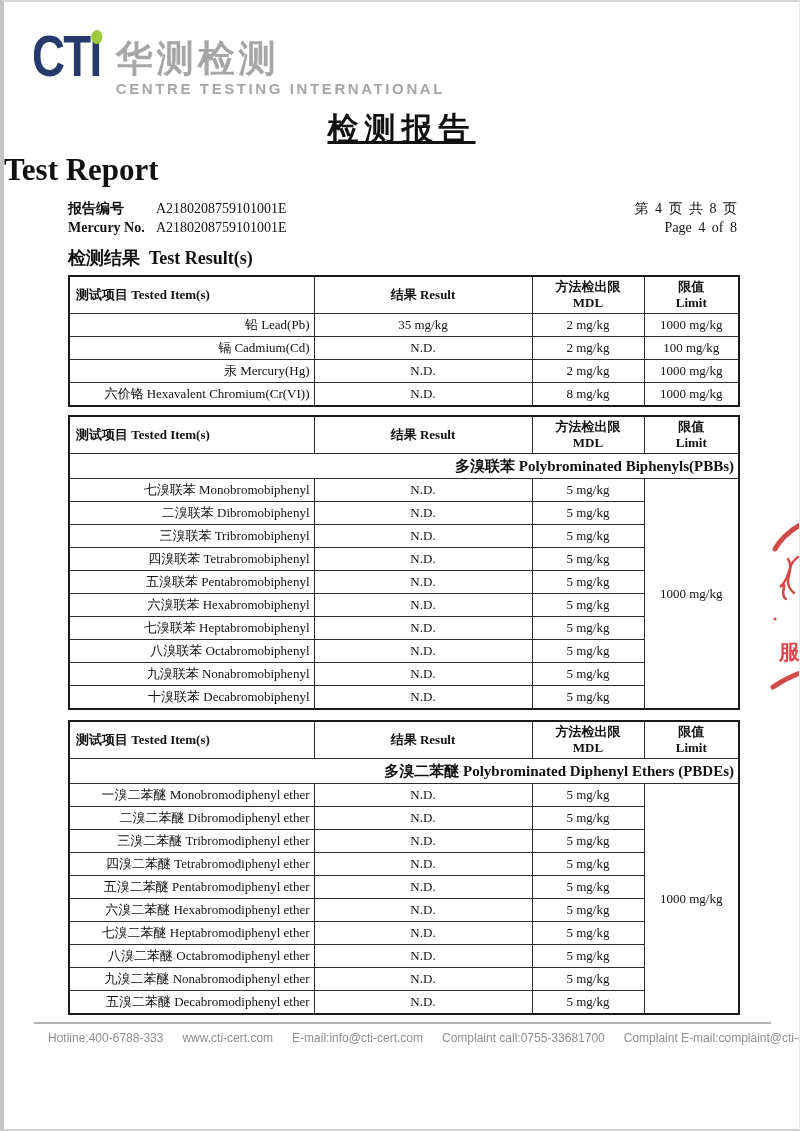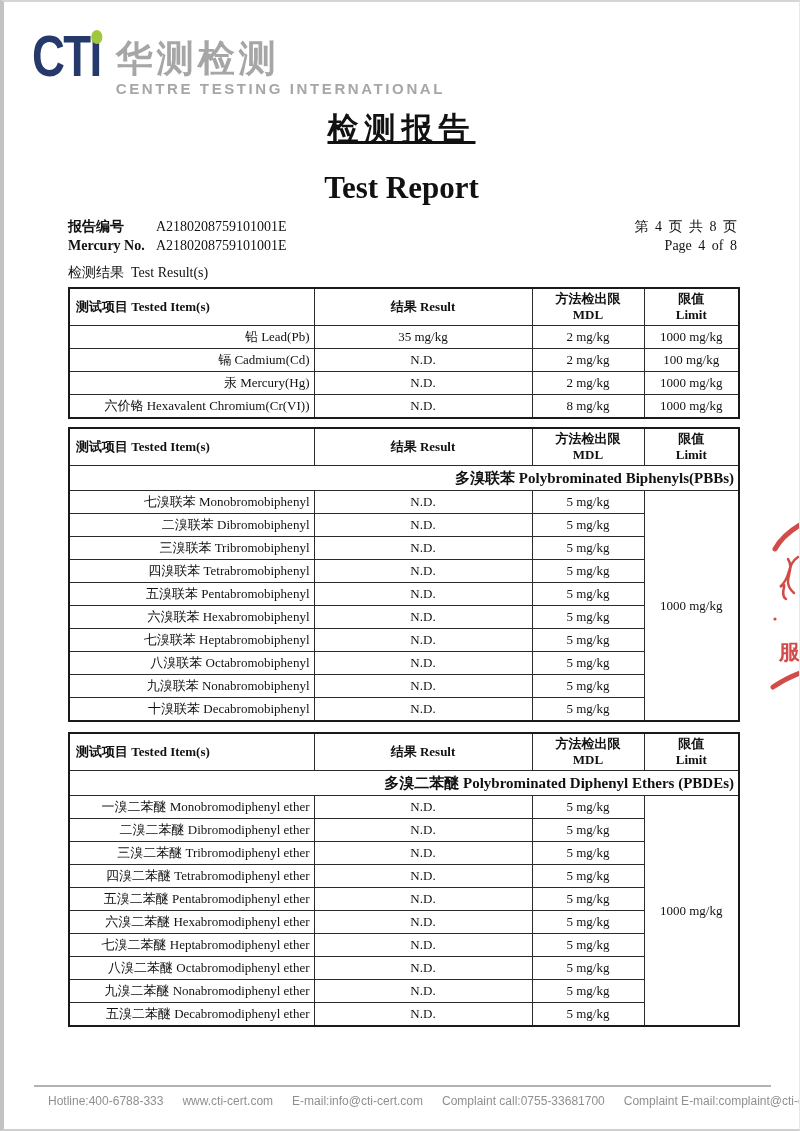--- a/index.html
+++ b/index.html
@@ -22,29 +22,29 @@
   .brand-wrap { position:relative; transform:scaleX(0.8); transform-origin:left top; }
   .brand { font-size:57px; font-weight:bold; letter-spacing:-2px; color:#253a6b; line-height:1.0; }
   .brand-dot { position:absolute; top:2px; right:-2px; width:14px; height:14px;
                border-radius:50%; background:#a0c83c; }
   .logo-right { margin-left:-2px; margin-top:12px; }
   .logo-cn { font-size:37px; font-weight:bold; color:#a6a6a6; letter-spacing:4px; line-height:1.0; }
   .logo-tag { font-size:15px; font-weight:bold; color:#a6a6a6; letter-spacing:2.6px; margin-top:3px; }
 
   
   .title-zh { text-align:center; font-size:31px; font-weight:bold; letter-spacing:6px; margin-top:14px;text-decoration:underline; }
-  .title-en { text-align:center; font-size:31px; font-weight:bold; margin-top:20px; }
+  .title-en { text-align:left; font-size:31px; font-weight:bold; margin-top:2px; }
 
   
   .meta { display:flex; justify-content:space-between; margin:12px 62px 0 64px; font-size:14px; }
   .meta-left .meta-line { display:flex; line-height:1.35; }
   .meta-label { font-weight:bold; width:88px; }
   .meta-value { }
   .meta-right { text-align:right; line-height:1.35; word-spacing:3px; }
-  .results-label { margin:8px 0 5px 64px; font-size:14px; font-weight:normal; }
+  .results-label { margin:8px 0 5px 64px; font-size:18px; font-weight:bold; }
 
   
   table { border-collapse:collapse; width:670px; margin-left:64px; table-layout:fixed;
           font-size:13px; }
   table { border:2px solid #1a1a1a; }
   th, td { border:1px solid #2b2b2b; padding:1px 4px; }
   th { font-weight:bold; height:38px; }
   .col-item  { width:245px; }
   .col-res   { width:218px; }
   .col-mdl   { width:112px; }
@@ -55,21 +55,21 @@
   .hdr-2line { line-height:1.2; text-align:center; }
   .section-row td { font-weight:bold; text-align:right; height:25px; font-size:15px; }
   td.c-limit-merged { text-align:center; vertical-align:middle; }
   .tbl-gap1 { margin-top:8px; }
   .tbl-gap2 { margin-top:10px; }
 
   
   .stamp { position:absolute; right:-1px; top:505px; width:30px; height:205px; pointer-events:none; }
 
   
-  .footer { position:absolute; left:30px; right:28px; top:1083px;
+  .footer { position:absolute; left:30px; right:28px; top:1020px;
             font-family:"Liberation Sans","DejaVu Sans",sans-serif; }
   .footer-line { border-top:2px solid #b3b3b3; }
   .footer-items { display:flex; gap:19px; margin-top:7px; margin-left:14px;
                   font-size:12px; color:#8f8f8f; white-space:nowrap; }
 </style>
 </head>
 <body>
 
 <div class="logo-row">
   <div class="brand-wrap">

